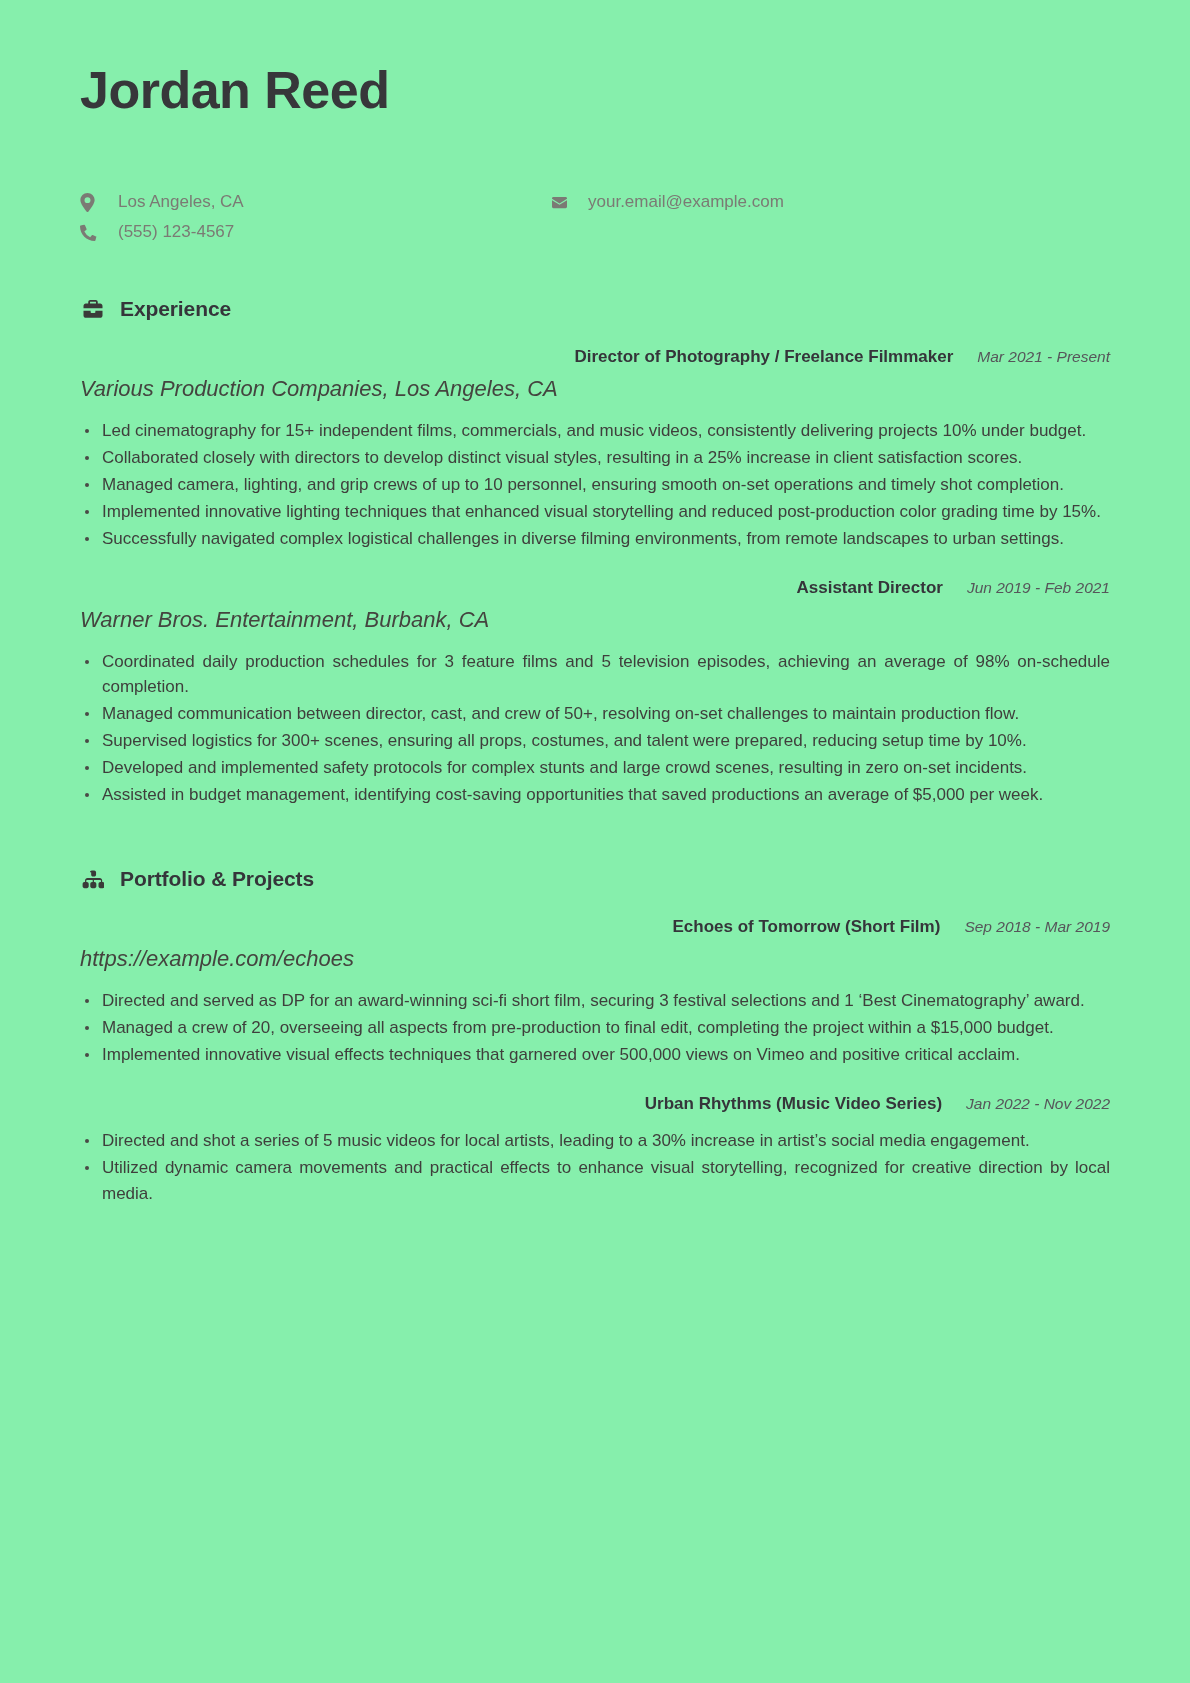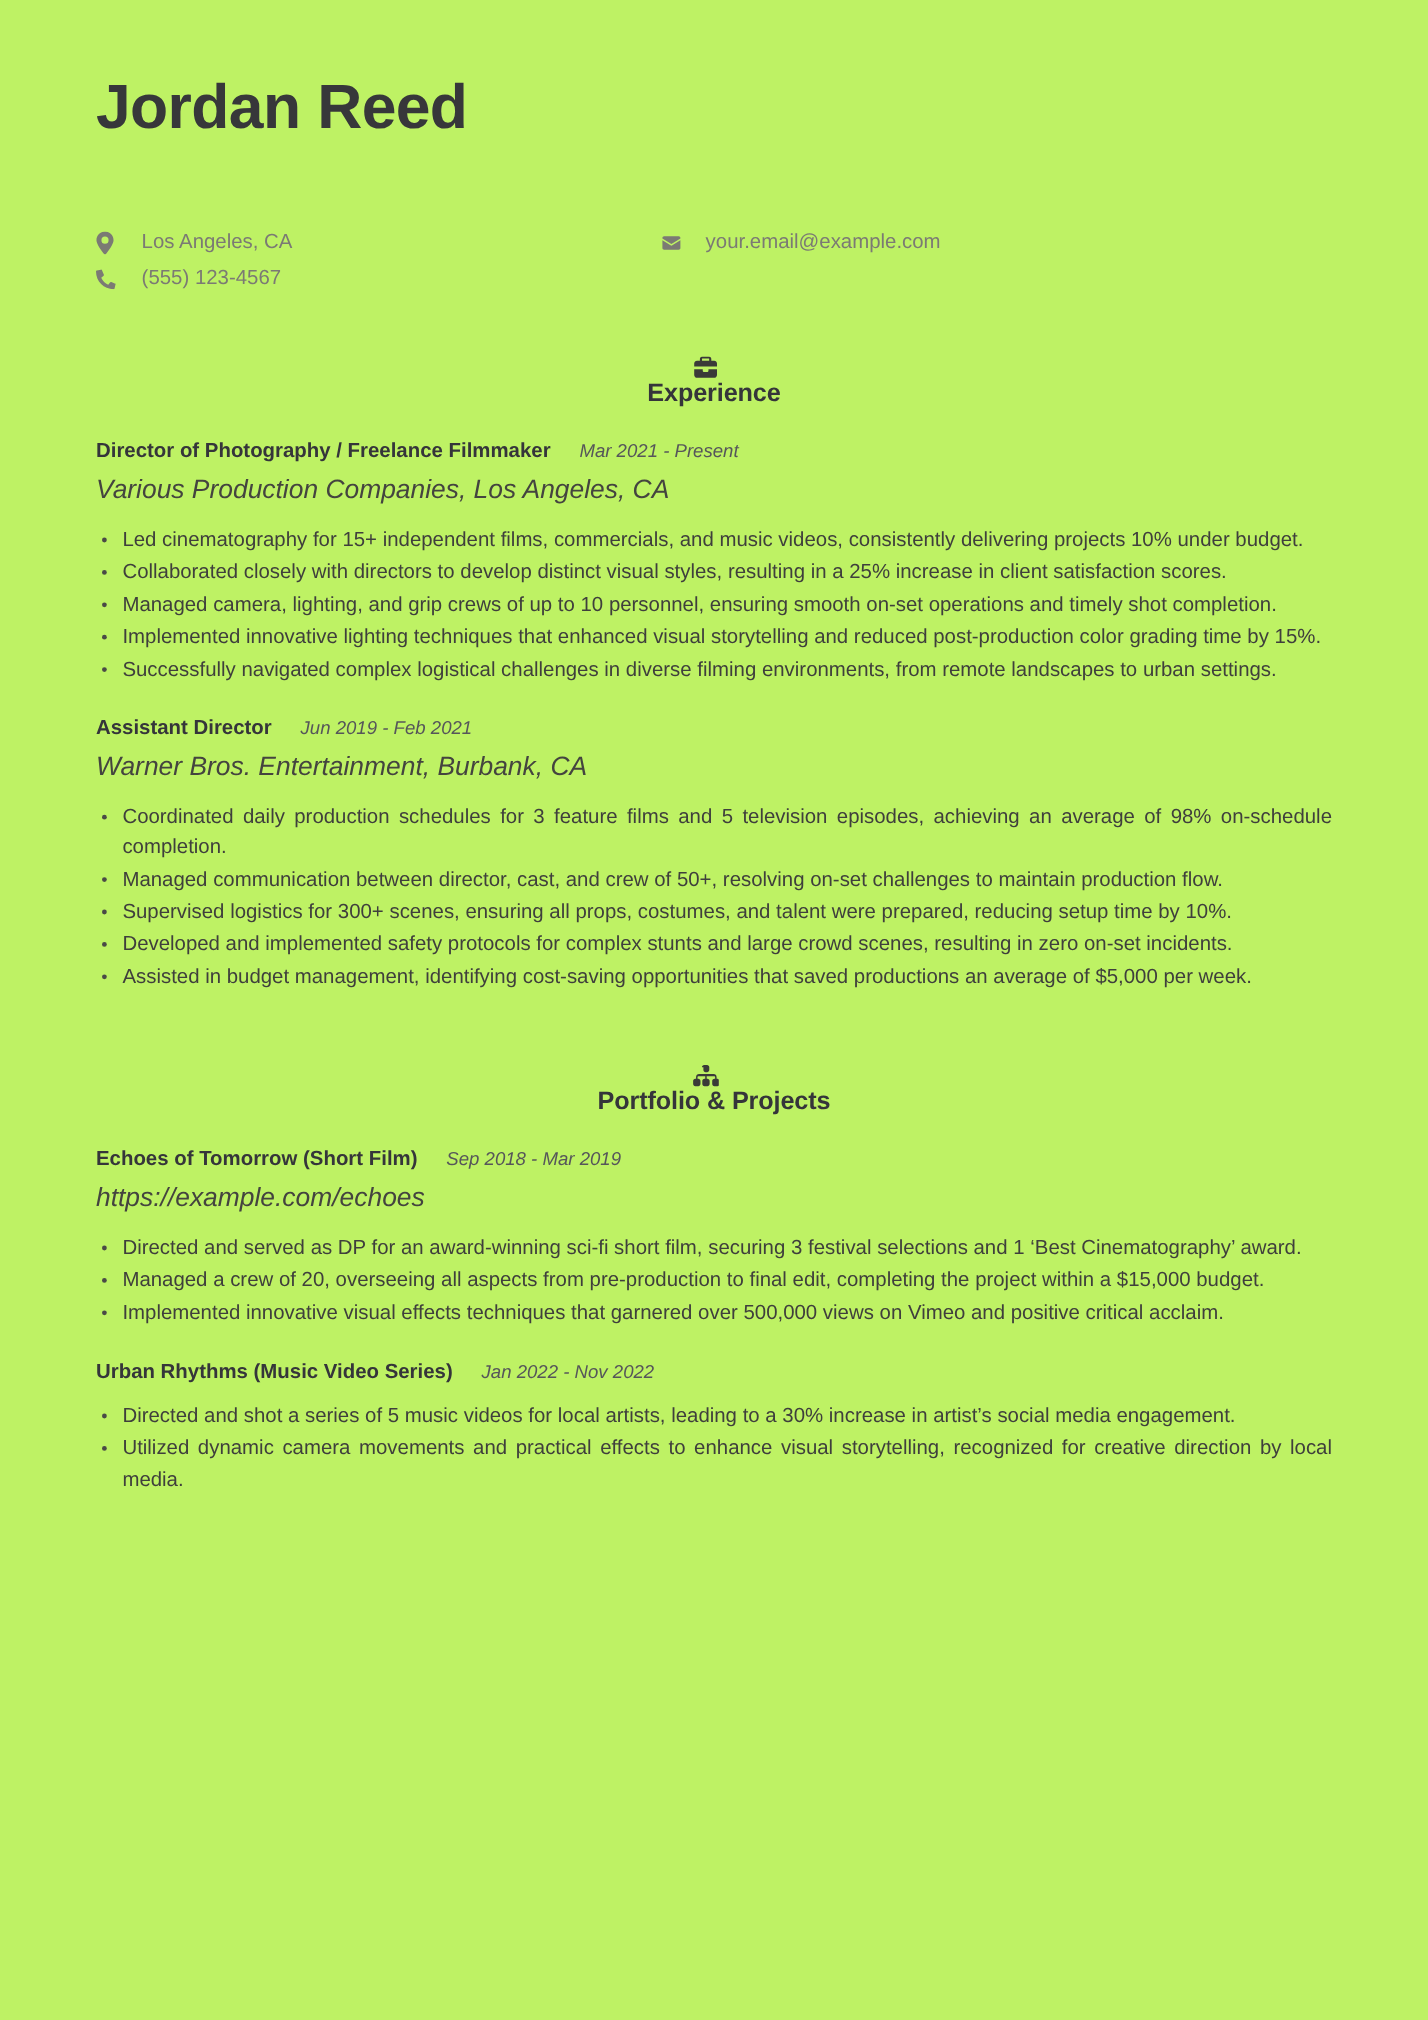--- a/index.html
+++ b/index.html
@@ -10,21 +10,21 @@
     width: 1190px;
     min-height: 1683px;
     background: #f4f1ea;
     font-family: "Liberation Sans", sans-serif;
     color: #3a3a38;
     -webkit-font-smoothing: antialiased;
   }
   .page {
     width: 1190px;
     min-height: 1683px;
-    background: #bef264;
+    background: #86efac;
     box-sizing: border-box;
     padding: 62px 80px 40px 80px;
   }
 
   
   .name {
     font-size: 52px;
     font-weight: bold;
     letter-spacing: -0.5px;
     color: #37373a;
@@ -62,21 +62,20 @@
   }
   .contact-icon svg { display: block; }
   .contact-text { white-space: nowrap; }
 
   
   .section { margin-bottom: 6px; }
   .section-header {
     display: flex;
     align-items: center;
     margin: 0 0 26px 0;
-    flex-direction: column;
   }
   .section-icon {
     width: 26px;
     min-width: 26px;
     display: flex;
     align-items: center;
     justify-content: center;
     margin-right: 14px;
     color: #3a3a38;
   }
@@ -86,21 +85,21 @@
     font-weight: bold;
     color: #35353a;
     letter-spacing: -0.1px;
   }
 
   
   .entry { margin-bottom: 26px; }
   .entry-head {
     display: flex;
     align-items: baseline;
-    justify-content: flex-start;
+    justify-content: flex-end;
     margin-bottom: 9px;
   }
   .entry-title {
     font-size: 17px;
     font-weight: bold;
     color: #35353a;
   }
   .entry-date {
     font-size: 15.5px;
     font-style: italic;

